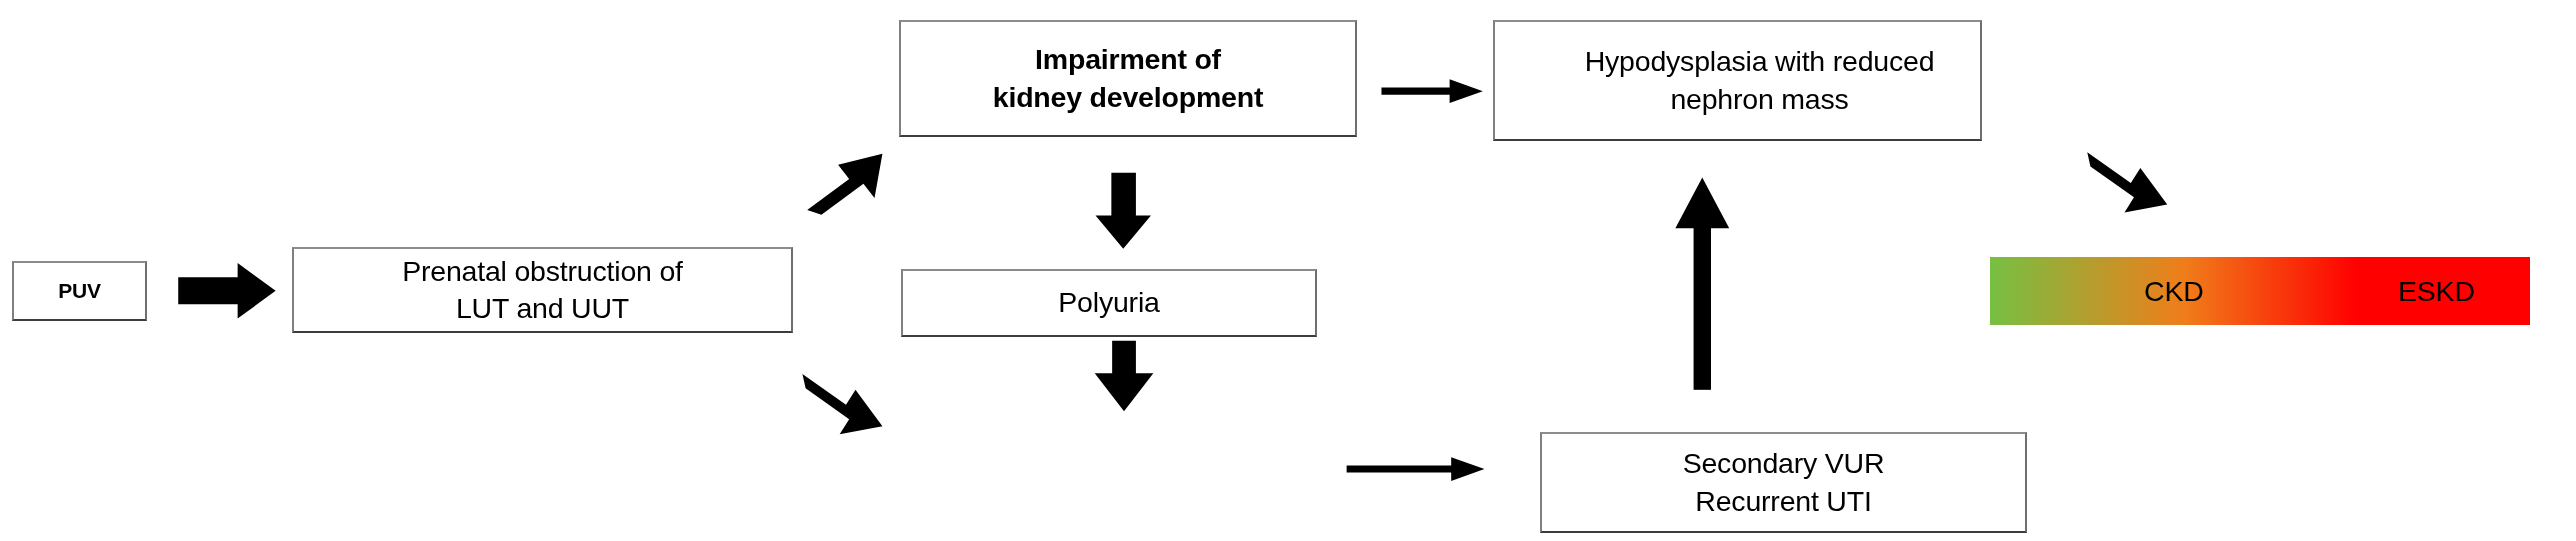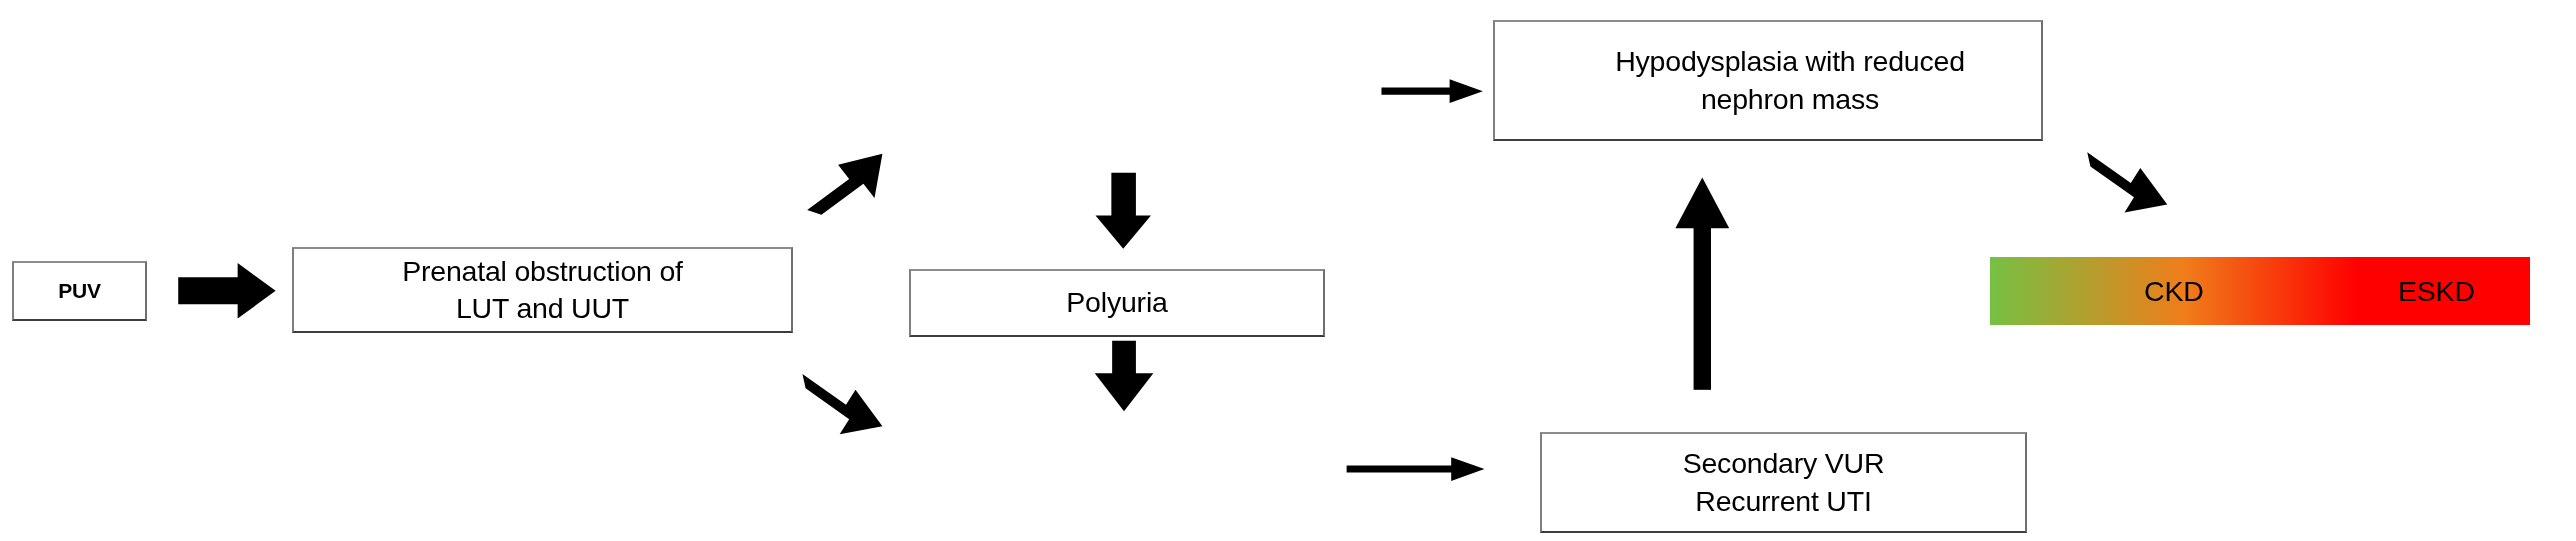--- a/index.html
+++ b/index.html
@@ -32,22 +32,22 @@
     line-height: 1.30;
     letter-spacing: -0.2px;
   }
   .node .txt { display: block; width: 100%; padding: 0 4.8px; }
   .bold { font-weight: bold; }
 
   
   #node-puv      { left: 12px;   top: 261px; width: 135px; height: 60px;  font-size: 21px; }
   #node-prenatal { left: 292px;  top: 247px; width: 501px; height: 86px; font-size: 28.5px; }
   #node-impair   { left: 899px; top: 20px;  width: 458px; height: 117px; font-size: 28.5px; }
-  #node-hypo     { left: 1493px; top: 20px;  width: 550px; height: 121px; font-size: 28.5px; padding-left: 44px; }
-  #node-polyuria { left: 901px; top: 269px; width: 416px; height: 68px;  font-size: 28.5px; margin-left: 8px; }
+  #node-hypo     { left: 1493px; top: 20px;  width: 489px; height: 121px; font-size: 28.5px; padding-left: 44px; }
+  #node-polyuria { left: 901px; top: 269px; width: 416px; height: 68px;  font-size: 28.5px; }
   #node-bladder  { left: 901px; top: 434px; width: 415px; height: 70px;  font-size: 28.5px; }
   #node-vur      { left: 1497px; top: 432px; width: 487px; height: 101px; font-size: 28.5px; margin-left: 43px; }
 
   
   #severity-bar {
     position: absolute;
     left: 1990px;
     top: 257px;
     width: 540px;
     height: 68px;
@@ -124,20 +124,26 @@
     <span class="txt bold">PUV</span>
   </div>
 
   <div class="node" id="node-prenatal">
     <span class="txt">
       <span>Prenatal obstruction of</span><br>
       <span>LUT and UUT</span>
     </span>
   </div>
 
+  <div class="node" id="node-impair">
+    <span class="txt bold">
+      <span>Impairment of</span><br>
+      <span>kidney development</span>
+    </span>
+  </div>
 
   <div class="node" id="node-hypo">
     <span class="txt">
       <span>Hypodysplasia with reduced</span><br>
       <span>nephron mass</span>
     </span>
   </div>
 
   <div class="node" id="node-polyuria">
     <span class="txt">Polyuria</span>

